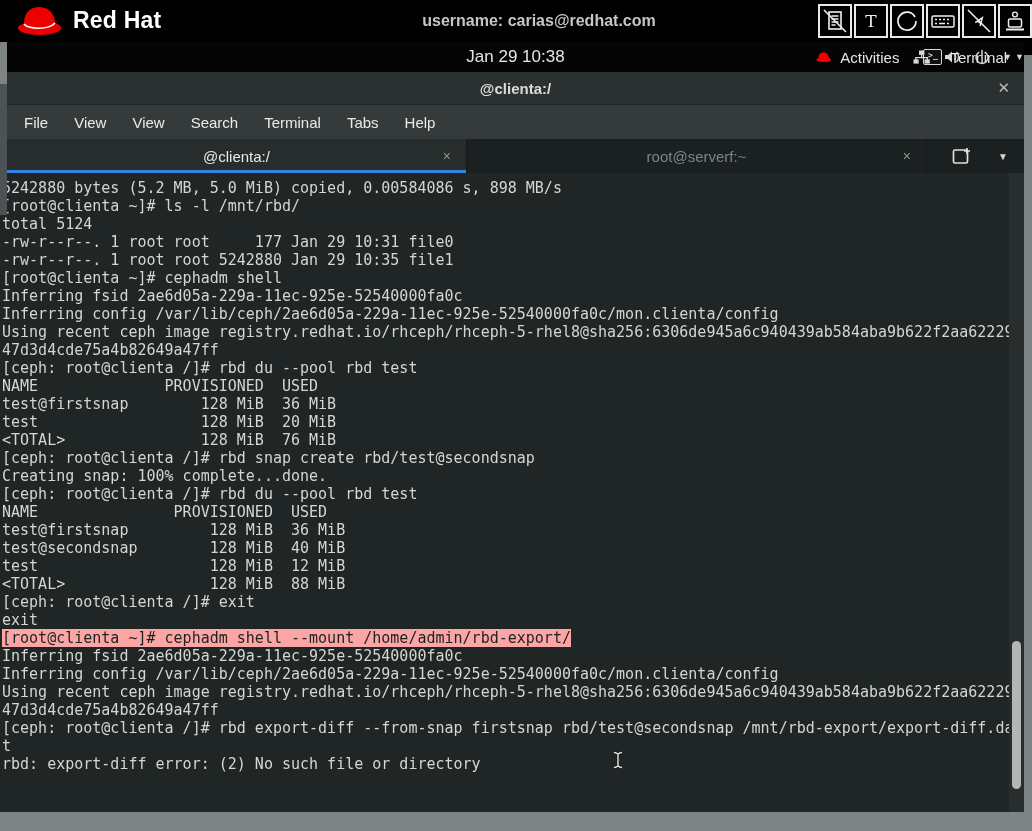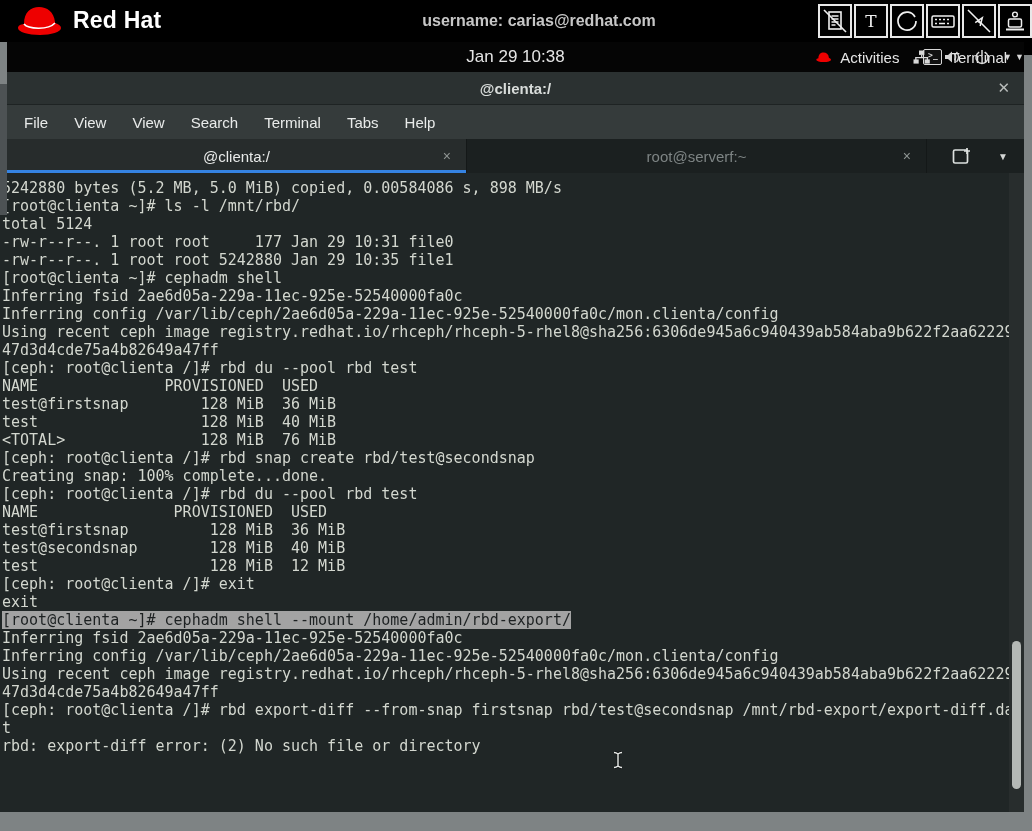--- a/index.html
+++ b/index.html
@@ -48,21 +48,21 @@
          font-size:14px;background:none;border:none;cursor:pointer;padding:0 3px;}
   .tab-tools{flex:1;display:flex;align-items:center;justify-content:flex-end;gap:26px;padding-right:16px;}
   .newtab{background:none;border:none;cursor:pointer;padding:0;display:flex;}
   .tab-caret{background:none;border:none;cursor:pointer;color:#d5d7d6;font-size:10px;padding:0;}
 
   
   .term-body{position:relative;height:639px;width:1024px;background:#202626;overflow:hidden;
              padding:6px 0 0 2px;box-sizing:border-box;cursor:text;}
   .tl{height:18px;font-family:"DejaVu Sans Mono",monospace;font-size:15px;line-height:18px;
       color:#d3d7cf;white-space:pre;}
-  .sel{background:#a3a3a3;color:#1d2122;}
+  .sel{background:#fca5a5;color:#1d2122;}
   .cursor{display:inline-block;width:9px;height:16px;background:#bcc0b8;vertical-align:-2px;}
   .scroll-track{position:absolute;top:0;right:0;width:15px;height:639px;background:#282d2d;}
   .scroll-thumb{position:absolute;top:468px;right:3px;width:9px;height:148px;background:#b4b8b5;border-radius:5px;cursor:pointer;}
   .ibeam{position:absolute;left:611px;top:578px;pointer-events:none;}
 </style>
 </head>
 <body>
 
 <div class="stage">
 
@@ -193,29 +193,30 @@
         <div class="tl">-rw-r--r--. 1 root root     177 Jan 29 10:31 file0</div>
         <div class="tl">-rw-r--r--. 1 root root 5242880 Jan 29 10:35 file1</div>
         <div class="tl">[root@clienta ~]# cephadm shell</div>
         <div class="tl">Inferring fsid 2ae6d05a-229a-11ec-925e-52540000fa0c</div>
         <div class="tl">Inferring config /var/lib/ceph/2ae6d05a-229a-11ec-925e-52540000fa0c/mon.clienta/config</div>
         <div class="tl">Using recent ceph image registry.redhat.io/rhceph/rhceph-5-rhel8@sha256:6306de945a6c940439ab584aba9b622f2aa62229</div>
         <div class="tl">47d3d4cde75a4b82649a47ff</div>
         <div class="tl">[ceph: root@clienta /]# rbd du --pool rbd test</div>
         <div class="tl">NAME              PROVISIONED  USED</div>
         <div class="tl">test@firstsnap        128 MiB  36 MiB</div>
-        <div class="tl">test                  128 MiB  40 MiB</div>
+        <div class="tl">test                  128 MiB  20 MiB</div>
         <div class="tl">&lt;TOTAL&gt;               128 MiB  76 MiB</div>
         <div class="tl">[ceph: root@clienta /]# rbd snap create rbd/test@secondsnap</div>
         <div class="tl">Creating snap: 100% complete...done.</div>
         <div class="tl">[ceph: root@clienta /]# rbd du --pool rbd test</div>
         <div class="tl">NAME               PROVISIONED  USED</div>
         <div class="tl">test@firstsnap         128 MiB  36 MiB</div>
         <div class="tl">test@secondsnap        128 MiB  40 MiB</div>
         <div class="tl">test                   128 MiB  12 MiB</div>
+        <div class="tl">&lt;TOTAL&gt;                128 MiB  88 MiB</div>
         <div class="tl">[ceph: root@clienta /]# exit</div>
         <div class="tl">exit</div>
         <div class="tl"><span class="sel">[root@clienta ~]# cephadm shell --mount /home/admin/rbd-export/</span></div>
         <div class="tl">Inferring fsid 2ae6d05a-229a-11ec-925e-52540000fa0c</div>
         <div class="tl">Inferring config /var/lib/ceph/2ae6d05a-229a-11ec-925e-52540000fa0c/mon.clienta/config</div>
         <div class="tl">Using recent ceph image registry.redhat.io/rhceph/rhceph-5-rhel8@sha256:6306de945a6c940439ab584aba9b622f2aa62229</div>
         <div class="tl">47d3d4cde75a4b82649a47ff</div>
         <div class="tl">[ceph: root@clienta /]# rbd export-diff --from-snap firstsnap rbd/test@secondsnap /mnt/rbd-export/export-diff.da</div>
         <div class="tl">t</div>
         <div class="tl">rbd: export-diff error: (2) No such file or directory</div>

